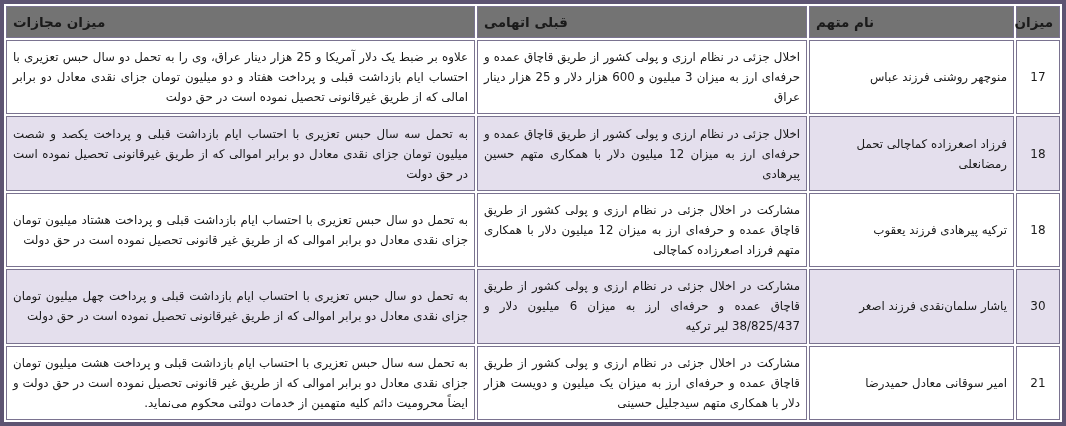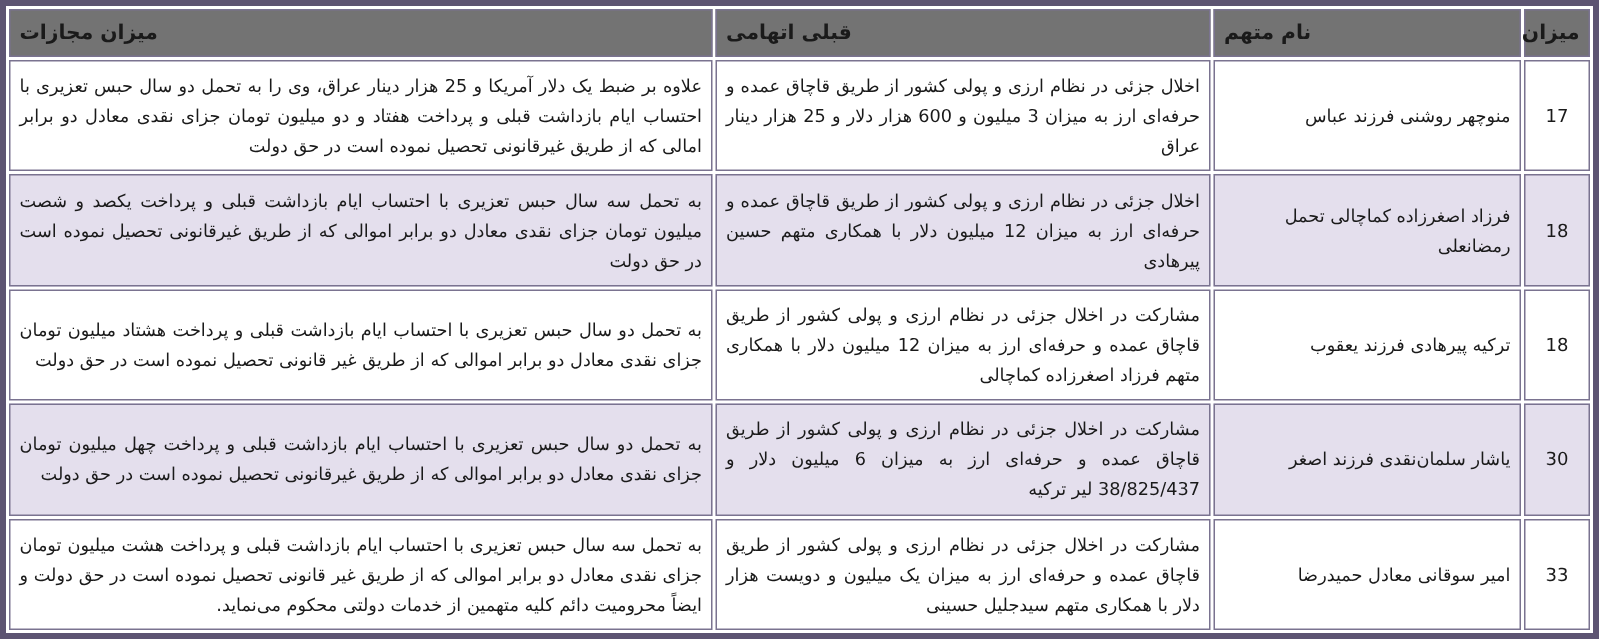--- a/index.html
+++ b/index.html
@@ -83,20 +83,20 @@
         <td>مشارکت در اخلال جزئی در نظام ارزی و پولی کشور از طریق قاچاق عمده و حرفه‌ای ارز به میزان 12 میلیون دلار با همکاری متهم فرزاد اصغرزاده کماچالی</td>
         <td>به تحمل دو سال حبس تعزیری با احتساب ایام بازداشت قبلی و پرداخت هشتاد میلیون تومان جزای نقدی معادل دو برابر اموالی که از طریق غیر قانونی تحصیل نموده است در حق دولت</td>
       </tr>
       <tr class="alt">
         <td class="num">30</td>
         <td class="name">یاشار سلمان‌نقدی فرزند اصغر</td>
         <td>مشارکت در اخلال جزئی در نظام ارزی و پولی کشور از طریق قاچاق عمده و حرفه‌ای ارز به میزان 6 میلیون دلار و 38/825/437 لیر ترکیه</td>
         <td>به تحمل دو سال حبس تعزیری با احتساب ایام بازداشت قبلی و پرداخت چهل میلیون تومان جزای نقدی معادل دو برابر اموالی که از طریق غیرقانونی تحصیل نموده است در حق دولت</td>
       </tr>
       <tr>
-        <td class="num">33</td>
+        <td class="num">21</td>
         <td class="name">امیر سوقانی معادل حمیدرضا</td>
         <td>مشارکت در اخلال جزئی در نظام ارزی و پولی کشور از طریق قاچاق عمده و حرفه‌ای ارز به میزان یک میلیون و دویست هزار دلار با همکاری متهم سیدجلیل حسینی</td>
         <td>به تحمل سه سال حبس تعزیری با احتساب ایام بازداشت قبلی و پرداخت هشت میلیون تومان جزای نقدی معادل دو برابر اموالی که از طریق غیر قانونی تحصیل نموده است در حق دولت و ایضاً محرومیت دائم کلیه متهمین از خدمات دولتی محکوم می‌نماید.</td>
       </tr>
     </tbody>
   </table>
 </div>
 
 </body></html>

